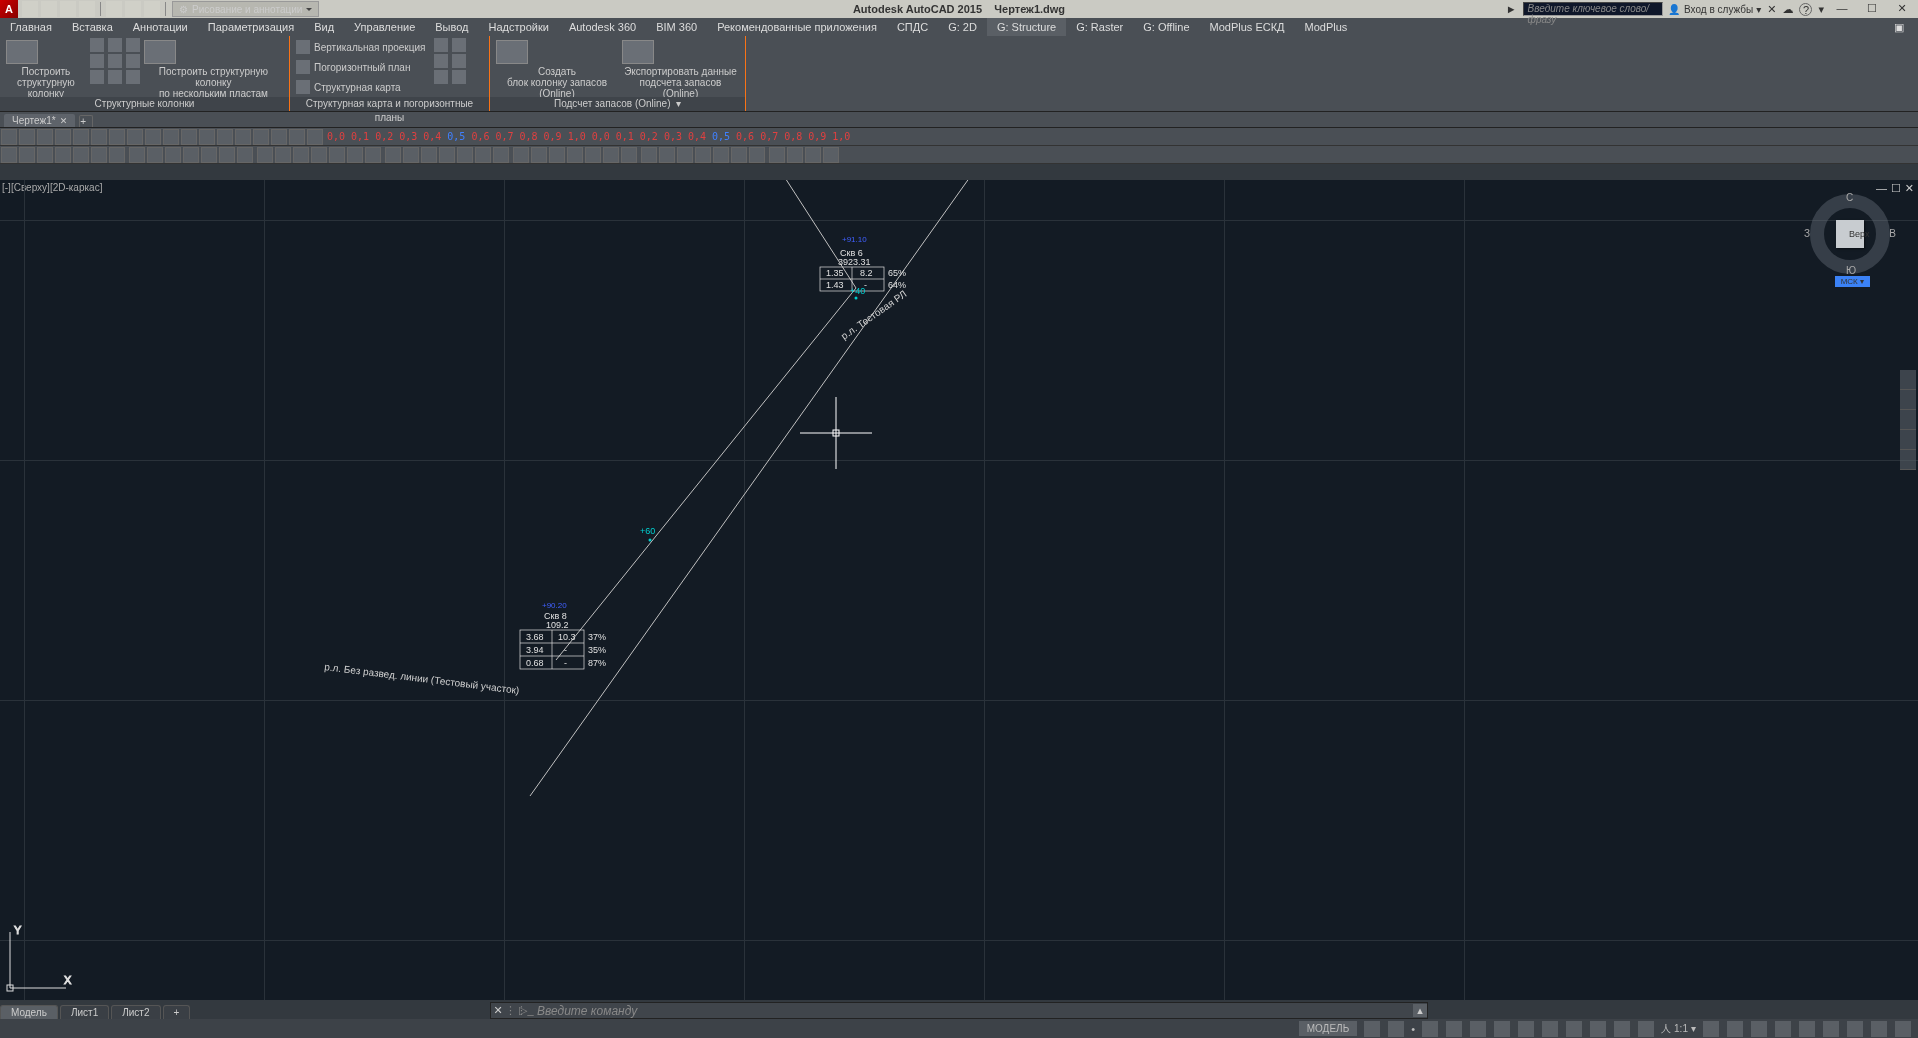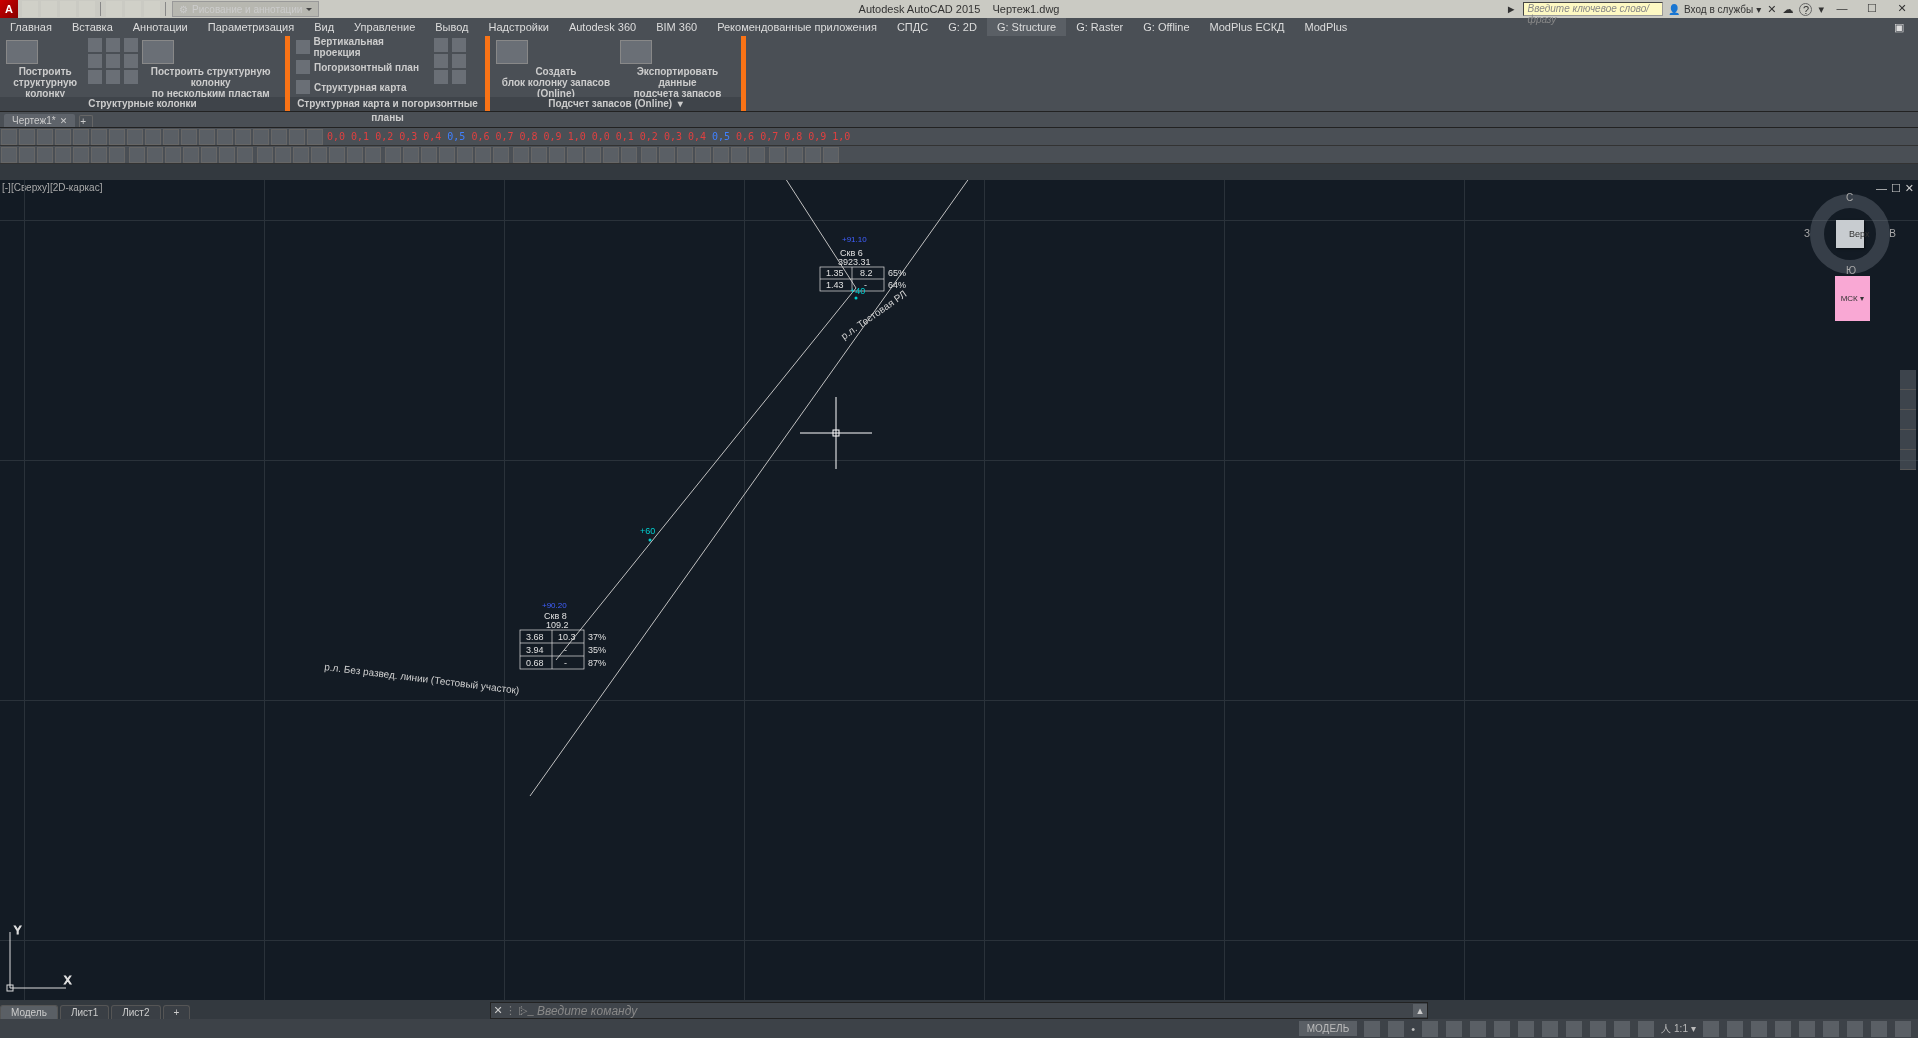--- a/index.html
+++ b/index.html
@@ -6,36 +6,36 @@
 body { font-family: "Segoe UI", Tahoma, sans-serif; font-size: 11px; background: #33393f; color: #ccc; width: 1918px; height: 1038px; overflow: hidden; position: relative; }
 
 
 .titlebar { height: 18px; background: #CACAC3; display: flex; align-items: center; position: relative; }
 .logo { width: 18px; height: 18px; background: linear-gradient(135deg,#c00,#800); color: #fff; font-weight: bold; text-align: center; line-height: 18px; }
 .qat { display: flex; gap: 3px; padding: 0 4px; }
 .qat-btn { width: 16px; height: 16px; background: #d0d0c8; border: none; }
 .qat-sep { width: 1px; height: 14px; background: #888; margin: 1px 2px; }
 .workspace-dd { background: #b7b7b0; border: 1px solid #999; padding: 0 6px; height: 16px; font-size: 10px; display: flex; align-items: center; gap: 4px; }
 .workspace-dd::after { content: ""; border: 3px solid transparent; border-top-color: #444; margin-top: 3px; }
-.title-center { position: absolute; left: 50%; transform: translateX(-50%); color: #333; font-size: 11px; }
+.title-center { position: absolute; left: 50%; transform: translateX(-50%); color: #333; font-size: 11px; font-weight: bold; }
 .title-right { position: absolute; right: 0; display: flex; align-items: center; gap: 6px; padding-right: 4px; }
-.search-box { background: #fef9c3; border: 1px inset #999; width: 140px; height: 14px; font-size: 10px; padding: 0 4px; color: #888; font-style: italic; }
+.search-box { background: #0f172a; border: 1px inset #999; width: 140px; height: 14px; font-size: 10px; padding: 0 4px; color: #888; font-style: italic; }
 .signin { font-size: 10px; color: #333; display: flex; align-items: center; gap: 3px; }
 .win-btn { width: 24px; height: 14px; font-size: 11px; color: #333; text-align: center; }
 
 
 .menubar { height: 18px; background: #4a4f55; display: flex; align-items: center; justify-content: space-between; }
 .menu-item { padding: 0 10px; color: #ddd; font-size: 11px; cursor: pointer; height: 100%; line-height: 18px; }
 .menu-item.active { background: #5a5f65; }
 .menu-right { margin-left: auto; }
 .mini-icon { width: 14px; height: 14px; display: inline-block; }
 
 
 .ribbon { height: 76px; background: #4a4f55; display: flex; border-bottom: 1px solid #222; }
-.ribbon-panel { border-right: 5px solid #f97316; padding: 2px 6px; display: flex; flex-direction: column; position: relative; font-weight: bold; }
+.ribbon-panel { border-right: 1px solid #f97316; padding: 2px 6px; display: flex; flex-direction: column; position: relative; }
 .ribbon-panel-title { position: absolute; bottom: 0; left: 0; right: 0; text-align: center; font-size: 10px; background: #3f444a; height: 14px; line-height: 14px; }
 .ribbon-body { flex: 1; display: flex; gap: 4px; align-items: flex-start; padding-bottom: 14px; }
 .big-btn { display: flex; flex-direction: column; justify-content: center; width: 86px; text-align: center; font-size: 10px; gap: 2px; padding-top: 2px; }
 .big-btn .icon { width: 32px; height: 24px; background: #6a6f76; border: 1px solid #888; }
 .small-btn-col { display: flex; flex-direction: column; gap: 2px; justify-content: center; }
 .small-btn { display: flex; align-items: center; gap: 4px; font-size: 10px; height: 18px; }
 .small-btn .icon { width: 14px; height: 14px; background: #6a6f76; }
 .icon-row { display: flex; gap: 4px; }
 .icon-sq { width: 14px; height: 14px; background: #6a6f76; }
 
@@ -69,21 +69,21 @@
 .tbl-box { stroke: #e0e0e0; stroke-width: 0.7; fill: none; }
 .rot-lbl { fill: #d0d0d0; font-size: 10px; font-family: sans-serif; }
 
 
 .viewcube { position: absolute; top: 14px; right: 28px; width: 80px; height: 80px; }
 .vc-ring { position: absolute; inset: 0; border: 14px solid rgba(120,130,140,.35); border-radius: 50%; }
 .vc-cube { position: absolute; left: 26px; top: 26px; width: 28px; height: 28px; background: #c8ccd0; color: #333; font-size: 9px; text-align: center; line-height: 28px; box-shadow: 1px 1px 2px rgba(0,0,0,.5); padding-left: 13px; }
 .vc-dir { position: absolute; font-size: 10px; color: #aaa; }
 .vc-n { top: -2px; left: 36px; } .vc-s { bottom: -2px; left: 36px; }
 .vc-w { left: -6px; top: 34px; } .vc-e { right: -6px; top: 34px; }
-.vc-wcs { position: absolute; top: 96px; right: 48px; background: #f9a8d4; color: #333; font-size: 8px; padding: 18px 6px; margin-left: 12px; }
+.vc-wcs { position: absolute; top: 96px; right: 48px; background: #3b82f6; color: #333; font-size: 8px; padding: 1px 6px; margin-left: 12px; }
 .navbar-side { position: absolute; right: 2px; top: 190px; width: 16px; background: rgba(90,96,103,.6); }
 .nav-it { width: 16px; height: 20px; border-bottom: 1px solid #555; }
 
 
 .origin { position: absolute; left: 6px; bottom: 6px; }
 .origin svg { stroke: #ddd; }
 
 
 .cmd-wrap { position: absolute; left: 490px; right: 490px; bottom: 19px; height: 17px; background: #40454b; display: flex; align-items: center; border: 1px solid #222; }
 .cmd-x { width: 14px; text-align: center; }

